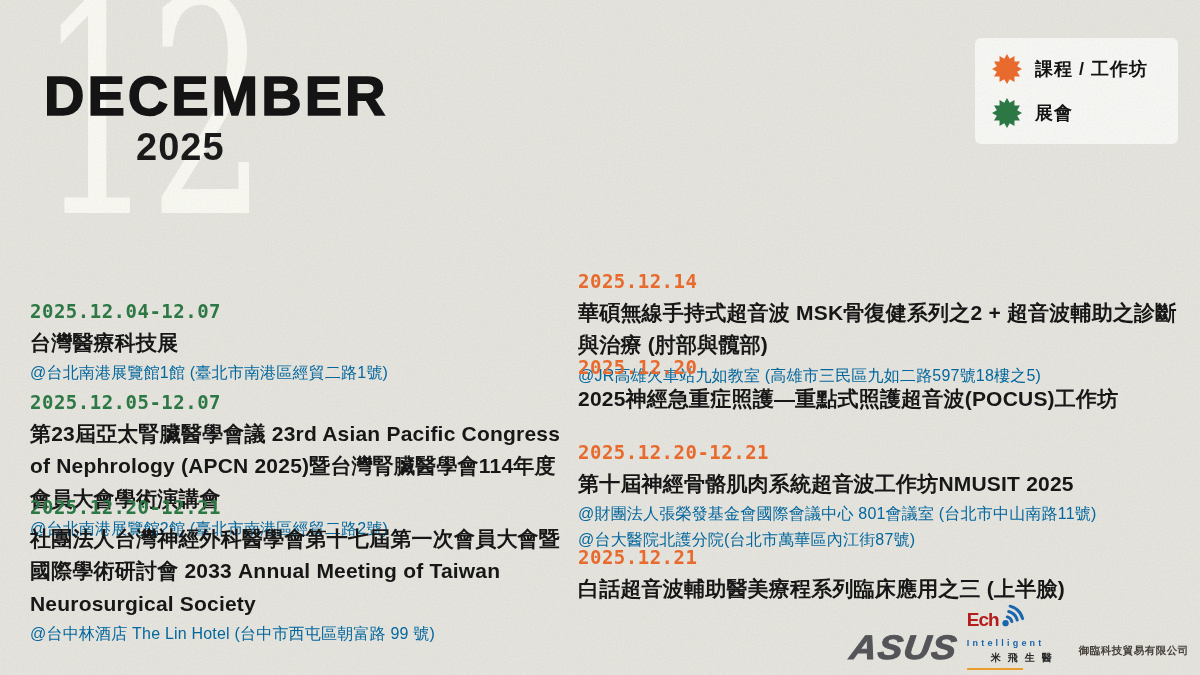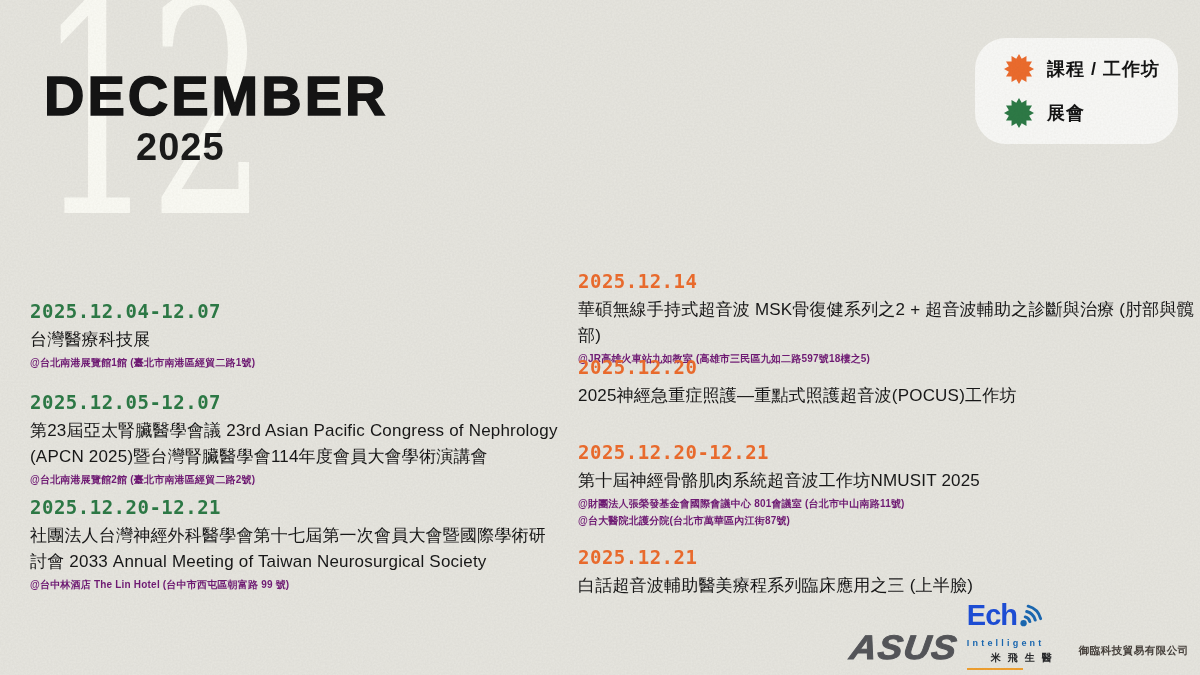--- a/index.html
+++ b/index.html
@@ -24,58 +24,58 @@
     -webkit-text-stroke:1.5px #141414;line-height:1;
   }
   .year-title{
     position:absolute;left:136px;top:128px;z-index:2;
     font-size:38px;font-weight:700;letter-spacing:1px;color:#1a1a1a;line-height:1;
   }
 
   
   .legend{
     position:absolute;left:975px;top:38px;width:203px;z-index:3;
-    background:rgba(252,252,249,.88);border-radius:31px;
-    padding:15px 28px;box-sizing:border-box;
+    background:rgba(252,252,249,.88);border-radius:6px;
+    padding:15px 16px;box-sizing:border-box;
     display:flex;flex-direction:column;gap:12px;
   }
   .legend-row{display:flex;align-items:center;gap:12px;}
   .legend-row .label{font-size:18px;font-weight:800;color:#141414;letter-spacing:1px;white-space:nowrap;}
   .burst{width:32px;height:32px;flex:0 0 32px;}
 
   
   .event{position:absolute;z-index:3;}
   .event.col-left{left:30px;width:532px;}
   .event.col-right{left:578px;width:618px;}
   .event .date{
     font-family:"DejaVu Sans Mono", monospace;font-weight:700;
     font-size:19px;letter-spacing:.5px;margin-bottom:4px;line-height:1.2;
   }
   .event.green .date{color:#2d7a46;}
   .event.orange .date{color:#ed6c2d;}
   .event .title{
-    font-size:17px;font-weight:400;color:#171717;line-height:1.55;
+    font-size:21px;font-weight:700;color:#171717;line-height:1.55;
     letter-spacing:.2px;
   }
   .event .loc{
-    font-size:10px;font-weight:700;color:#701a75;line-height:1.5;margin-top:2px;
+    font-size:16px;font-weight:400;color:#0369a1;line-height:1.5;margin-top:2px;
     letter-spacing:.2px;
   }
 
   
   .footer{position:absolute;left:850px;top:612px;width:350px;height:60px;z-index:3;
     display:flex;align-items:flex-end;gap:10px;}
   .asus-logo{
     font-size:37px;font-weight:900;font-style:italic;color:#55565a;
     letter-spacing:1px;transform:skewX(-8deg) scaleY(.92);line-height:1;
     -webkit-text-stroke:1px #55565a;padding-bottom:6px;white-space:nowrap;
   }
   .echo-logo{display:flex;flex-direction:column;align-items:flex-start;width:102px;padding-bottom:2px;}
   .echo-top{display:flex;align-items:flex-end;}
-  .echo-brand{font-size:29px;font-weight:900;color:#1d4ed8;line-height:.9;letter-spacing:-1px;}
+  .echo-brand{font-size:19px;font-weight:900;color:#b91c1c;line-height:.9;letter-spacing:-1px;}
   .echo-wave{margin-left:1px;}
   .echo-tagline{font-size:9px;font-weight:700;color:#1a68b2;letter-spacing:3.2px;margin-top:10px;}
   .echo-cjk{font-size:10px;font-weight:700;color:#27282a;letter-spacing:7px;margin-top:3px;white-space:nowrap;margin-left:24px;}
   .echo-url-bar{width:56px;height:2px;background:#f0a030;margin-top:3px;}
   .yulin-logo{display:flex;flex-direction:row;align-items:center;width:110px;}
   .yulin-name{font-size:10.5px;font-weight:700;color:#46403b;letter-spacing:.5px;white-space:nowrap;
     font-family:"Liberation Serif", serif;margin-top:2px;}
 </style>
 </head>
 <body>

